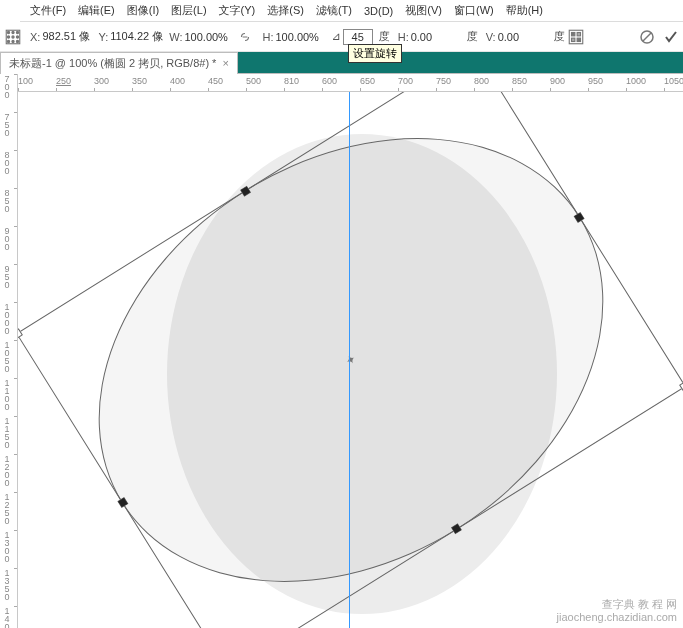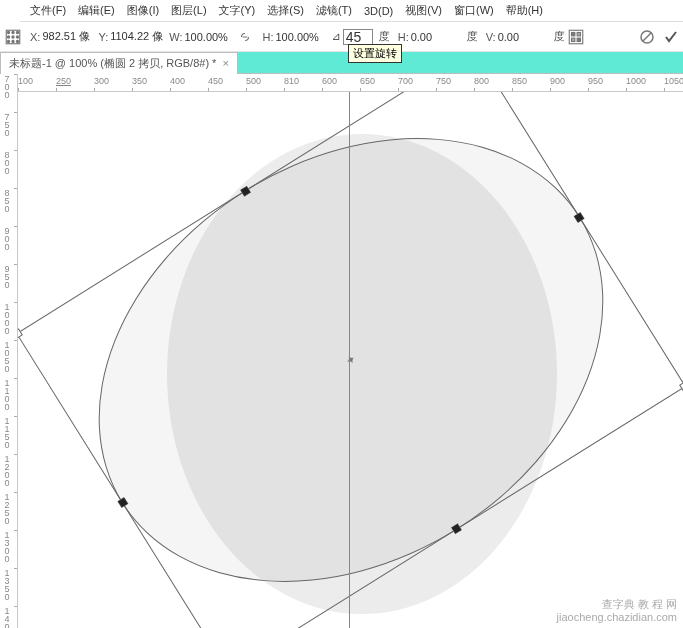--- a/index.html
+++ b/index.html
@@ -9,27 +9,27 @@
   .menubar{height:22px;background:#fff;border-bottom:1px solid #dcdcdc;display:flex;align-items:center;padding:0 4px;font-size:11px;color:#333;margin-left:20px;}
   .menubar span{padding:0 6px;cursor:default;}
 
   
   .optbar{height:30px;background:#fff;border-bottom:1px solid #e5e5e5;display:flex;align-items:center;font-size:11px;color:#555;padding:0 4px;}
   .optbar .ico{width:18px;height:18px;display:flex;align-items:center;justify-content:center;margin-right:2px;}
   .optbar .ico svg{stroke:#777;fill:none;stroke-width:1;}
   .optbar .lbl{margin:0 2px 0 6px;}
   .optbar .val{color:#333;min-width:50px;}
   .optbar .link{width:14px;height:14px;margin:0 4px;display:flex;align-items:center;justify-content:center;}
-  .optbar input{width:30px;height:16px;font-size:14px;border:1px solid #888;padding:0 2px;text-align:left;color:#333;}
+  .optbar input{width:30px;height:16px;font-size:11px;border:1px solid #888;padding:0 2px;text-align:center;color:#333;}
   .tip{position:absolute;left:348px;top:44px;background:#ffffe1;border:1px solid #333;font-size:11px;padding:1px 4px;z-index:50;}
   .endicons{margin-left:auto;display:flex;gap:8px;align-items:center;}
   .endicons .ci{width:16px;height:16px;display:flex;align-items:center;justify-content:center;}
 
   
-  .tabbar{height:22px;background:#5eead4;border-bottom:1px solid #bdbdbd;display:flex;align-items:center;}
+  .tabbar{height:22px;background:#0f766e;border-bottom:1px solid #bdbdbd;display:flex;align-items:center;}
   .tab{height:22px;background:#fff;border:1px solid #bdbdbd;border-bottom:none;padding:0 8px;font-size:11px;color:#555;display:flex;align-items:center;gap:6px;}
   .tab .close{font-size:11px;color:#888;cursor:pointer;}
 
   
   .workwrap{position:absolute;left:0;right:0;top:74px;bottom:0;background:#fff;}
   .vruler{position:absolute;left:0;top:0;bottom:0;width:18px;background:#fff;border-right:1px solid #c8c8c8;overflow:hidden;}
   .hruler{position:absolute;left:18px;right:0;top:0;height:18px;background:#fff;border-bottom:1px solid #c8c8c8;overflow:hidden;}
   .ticklbl{position:absolute;font-size:9px;color:#888;}
   .hruler .ticklbl{top:2px;}
   .vruler .ticklbl{left:2px;writing-mode:vertical-rl;text-orientation:upright;letter-spacing:-2px;}

